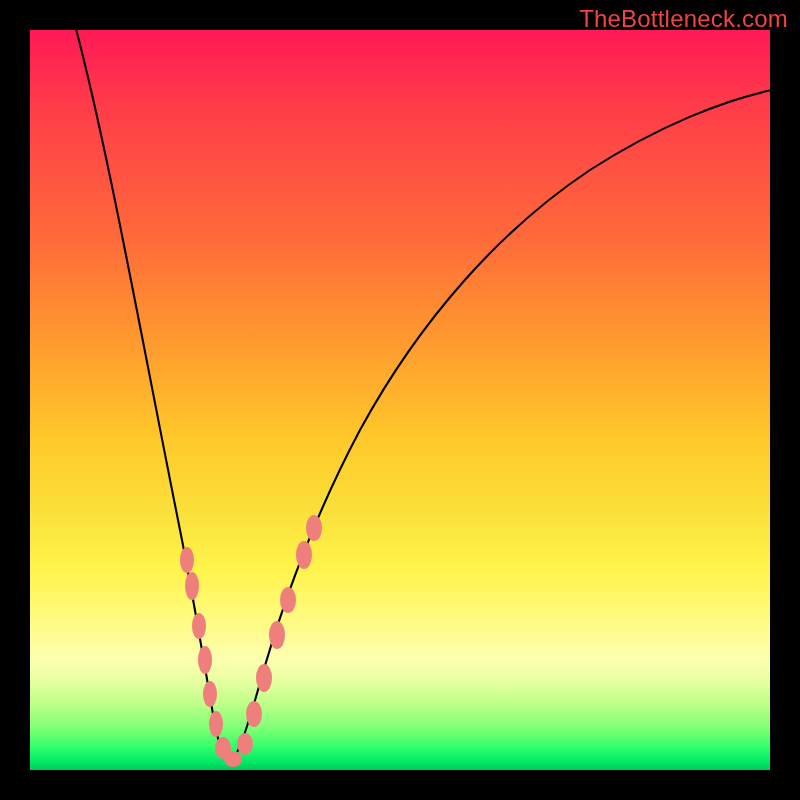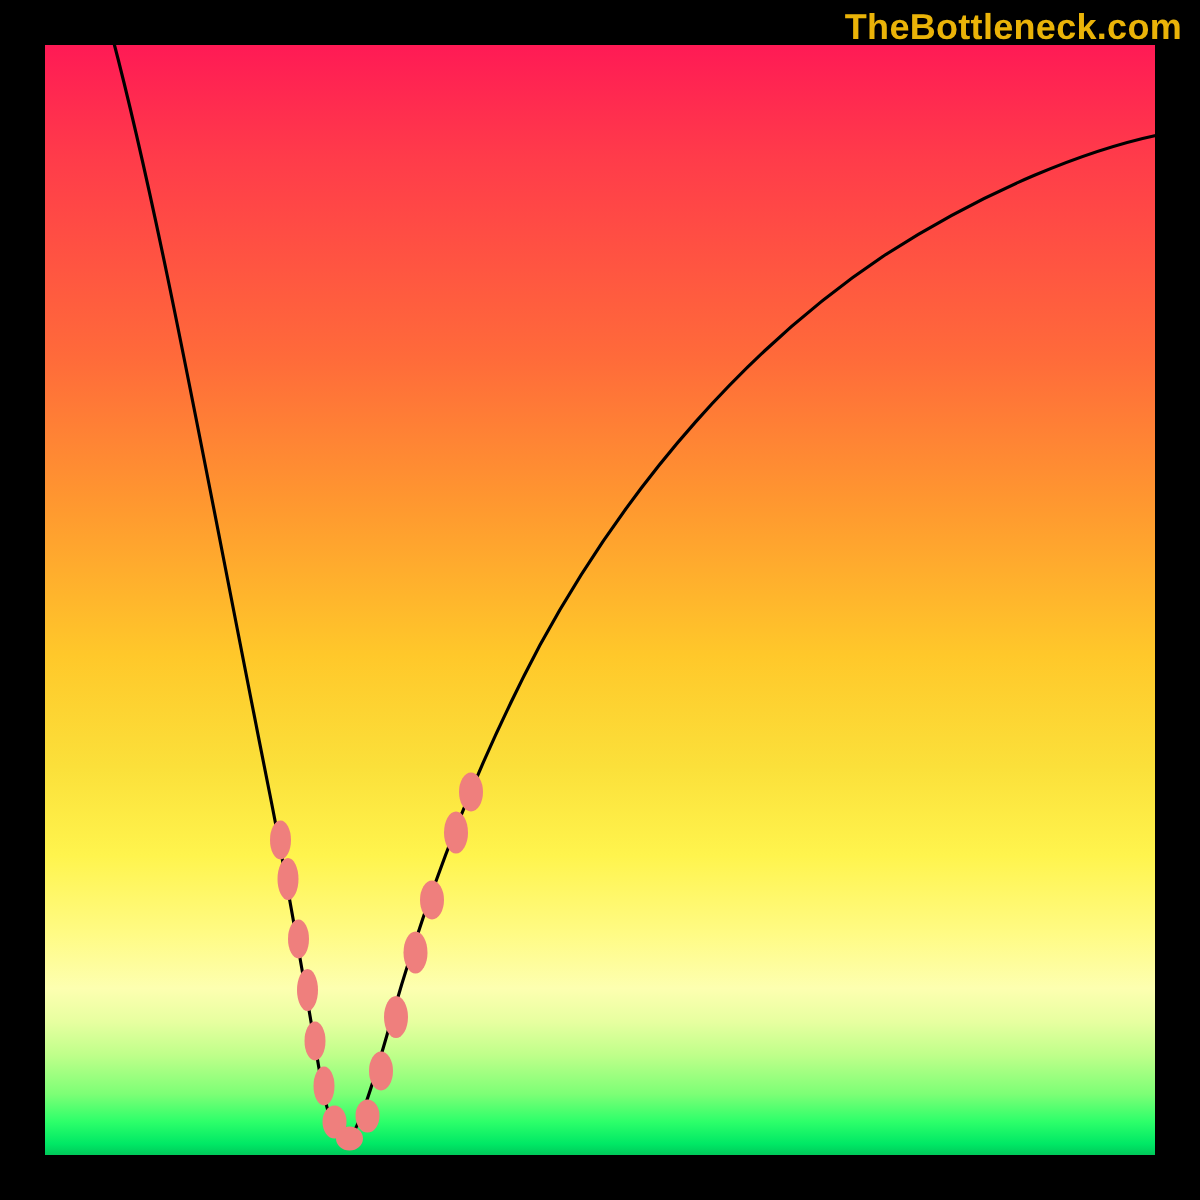--- a/index.html
+++ b/index.html
@@ -40,23 +40,23 @@
       #7dff76 94.5%,
       #2dff6a 97%,
       #00e865 99%,
       #00c95a 100%
     );
   }
   .watermark {
     position: absolute;
     top: 5px;
     right: 12px;
-    color: #eab308;
+    color: #ef4444;
     font-size: 24px;
-    font-weight: 700;
+    font-weight: 400;
     letter-spacing: 0.2px;
     user-select: none;
   }
   svg.curve-layer {
     position: absolute;
     left: 0;
     top: 0;
     width: 740px;
     height: 740px;
     overflow: visible;

